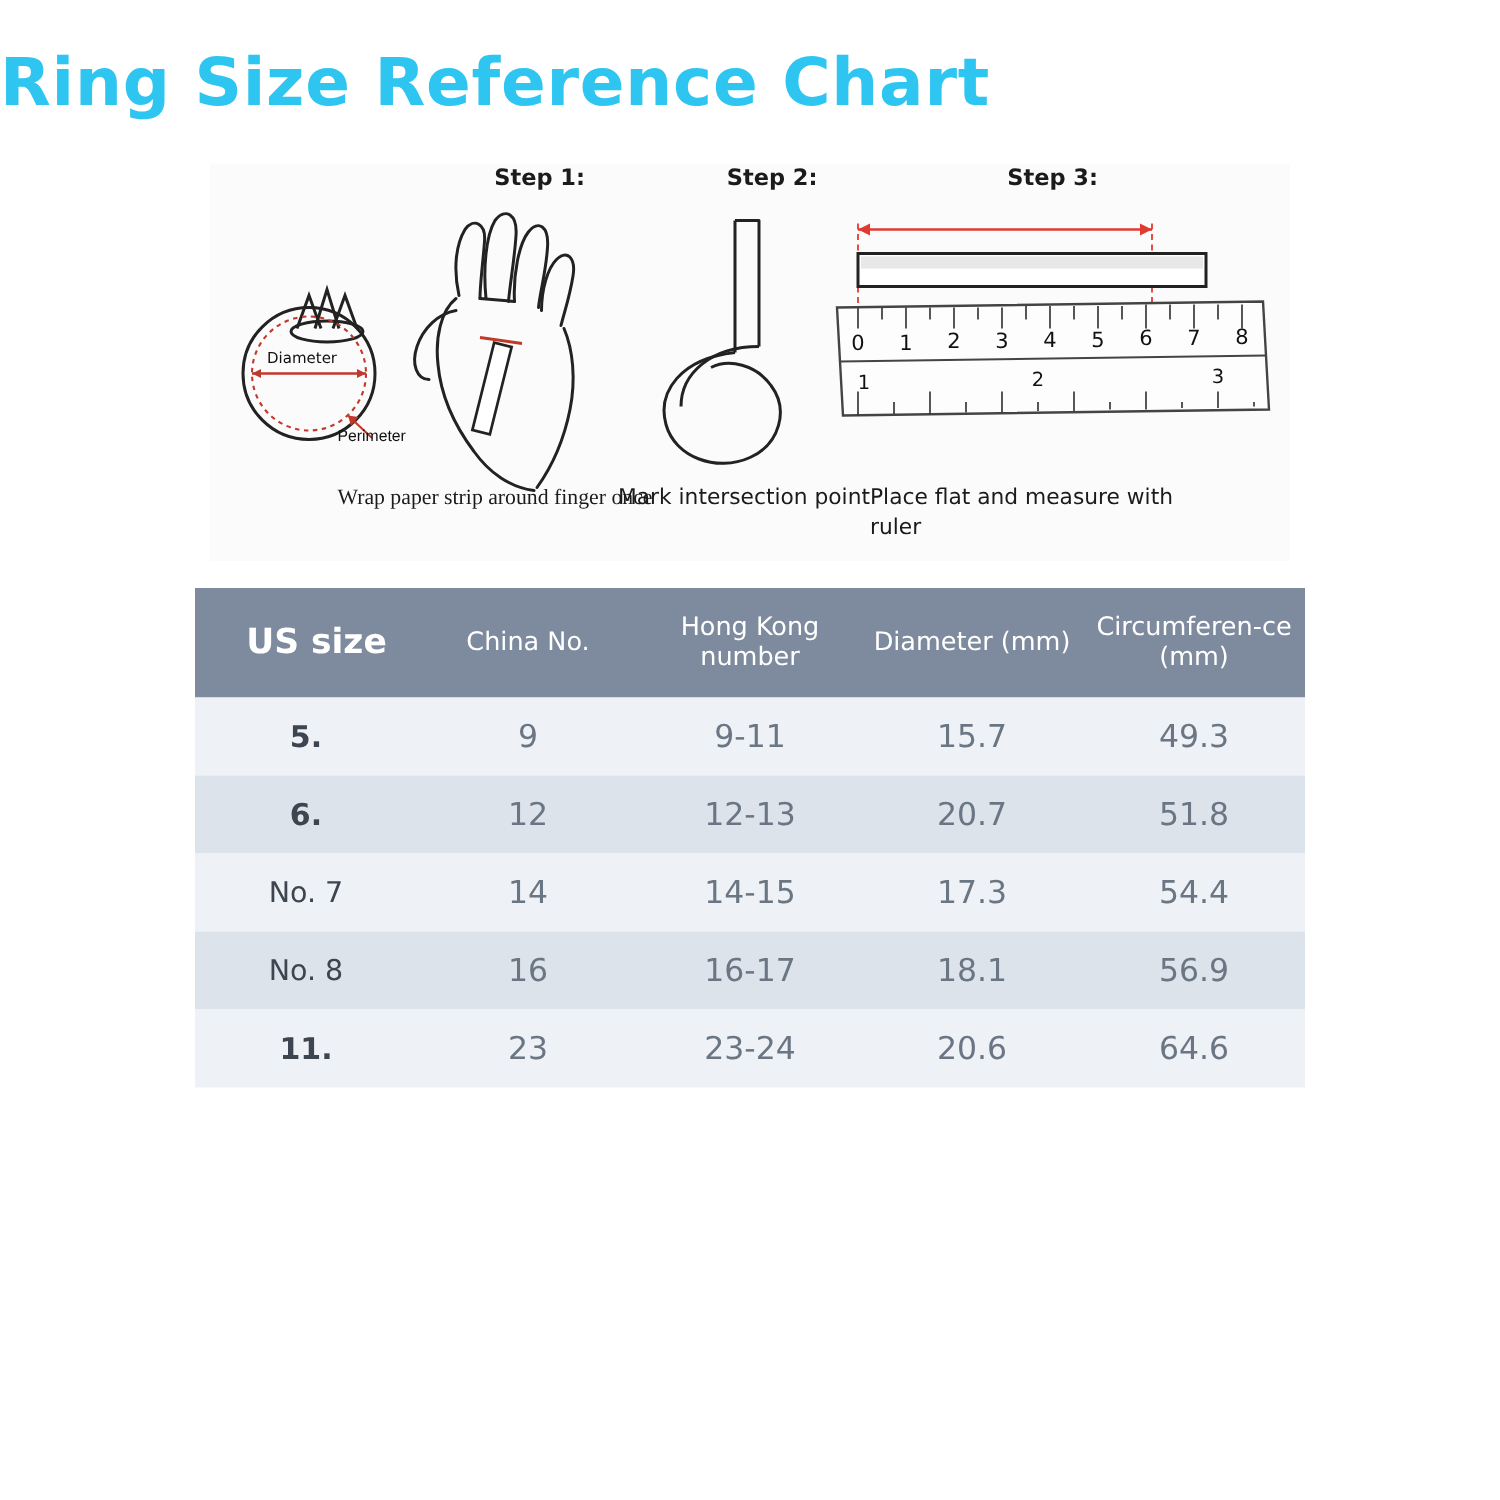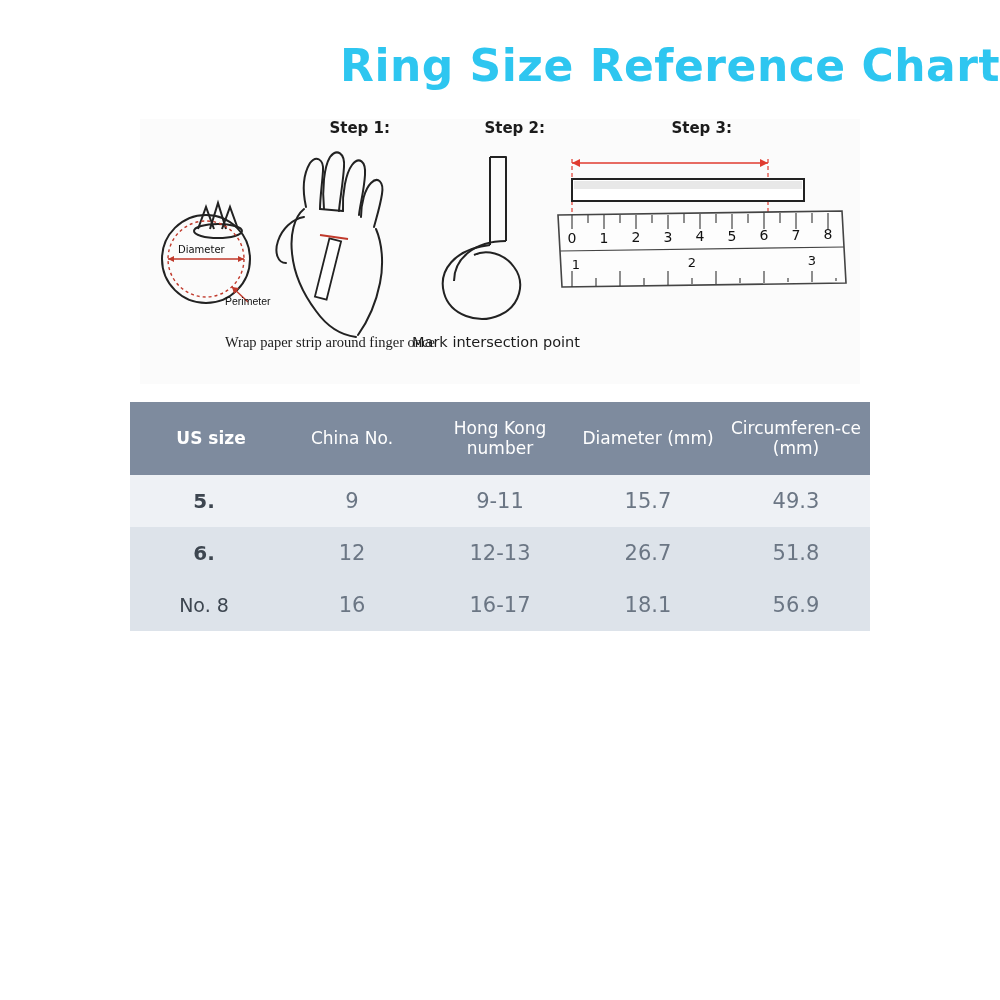--- a/index.html
+++ b/index.html
@@ -11,27 +11,27 @@
     width: 1000px;
     height: 1000px;
     font-family: "Liberation Sans", sans-serif;
     color: #333;
     position: relative;
     overflow: hidden;
   }
 
   
   .title {
-    text-align: right;
+    text-align: left;
     color: #2ec6f0;
     font-family: "DejaVu Sans", sans-serif;
     font-weight: bold;
     font-size: 44px;
     letter-spacing: 0.5px;
-    margin-top: 40px;
+    margin-top: 30px;
     margin-bottom: 0;
   }
 
   
   .steps-band {
     position: relative;
     margin: 28px auto 0 auto;
     width: 720px;
     height: 265px;
     background: #fbfbfb;
@@ -72,21 +72,21 @@
     font-family: "DejaVu Sans", sans-serif;
     font-weight: normal;
     font-size: 17px;
     padding: 16px 4px;
     text-align: center;
     line-height: 1.2;
     vertical-align: middle;
   }
   table.size-table thead th:first-child {
     font-weight: bold;
-    font-size: 17px;
+    font-size: 23px;
     padding-left: 18px;
   }
   table.size-table tbody td {
     text-align: center;
     font-size: 21px;
     color: #6b7684;
     padding: 14px 4px;
     font-family: "DejaVu Sans", sans-serif;
   }
   table.size-table tbody tr.odd td { background: #eef1f5; }
@@ -219,20 +219,21 @@
       <text x="214" y="89">6</text>
         <text x="246" y="89">7</text>
         <text x="278" y="88">8</text>
     </g>
     <g class="ruler-num" font-size="13" fill="#111" text-anchor="middle">
       <text x="26" y="118">1</text>
         <text x="142" y="116">2</text>
         <text x="262" y="114">3</text>
     </g>
   </svg>
+  <div class="step-caption" style="left:440px; top:214px; width:230px; text-align:left;">Place flat and measure with ruler</div>
 
 </div>
 
 <div class="table-wrap">
   <table class="size-table">
     <thead>
       <tr>
         <th>US size</th>
         <th>China No.</th>
         <th>Hong Kong number</th>
@@ -245,25 +246,39 @@
         <td class="us bold">5.</td>
         <td>9</td>
         <td>9-11</td>
         <td>15.7</td>
         <td>49.3</td>
       </tr>
       <tr class="even">
         <td class="us bold">6.</td>
         <td>12</td>
         <td>12-13</td>
-        <td>26.7</td>
+        <td>20.7</td>
         <td>51.8</td>
+      </tr>
+      <tr class="odd">
+        <td class="us">No. 7</td>
+        <td>14</td>
+        <td>14-15</td>
+        <td>17.3</td>
+        <td>54.4</td>
       </tr>
       <tr class="even">
         <td class="us">No. 8</td>
         <td>16</td>
         <td>16-17</td>
         <td>18.1</td>
         <td>56.9</td>
       </tr>
+      <tr class="odd">
+        <td class="us bold">11.</td>
+        <td>23</td>
+        <td>23-24</td>
+        <td>20.6</td>
+        <td>64.6</td>
+      </tr>
     </tbody>
   </table>
 </div>
 
 </body></html>

